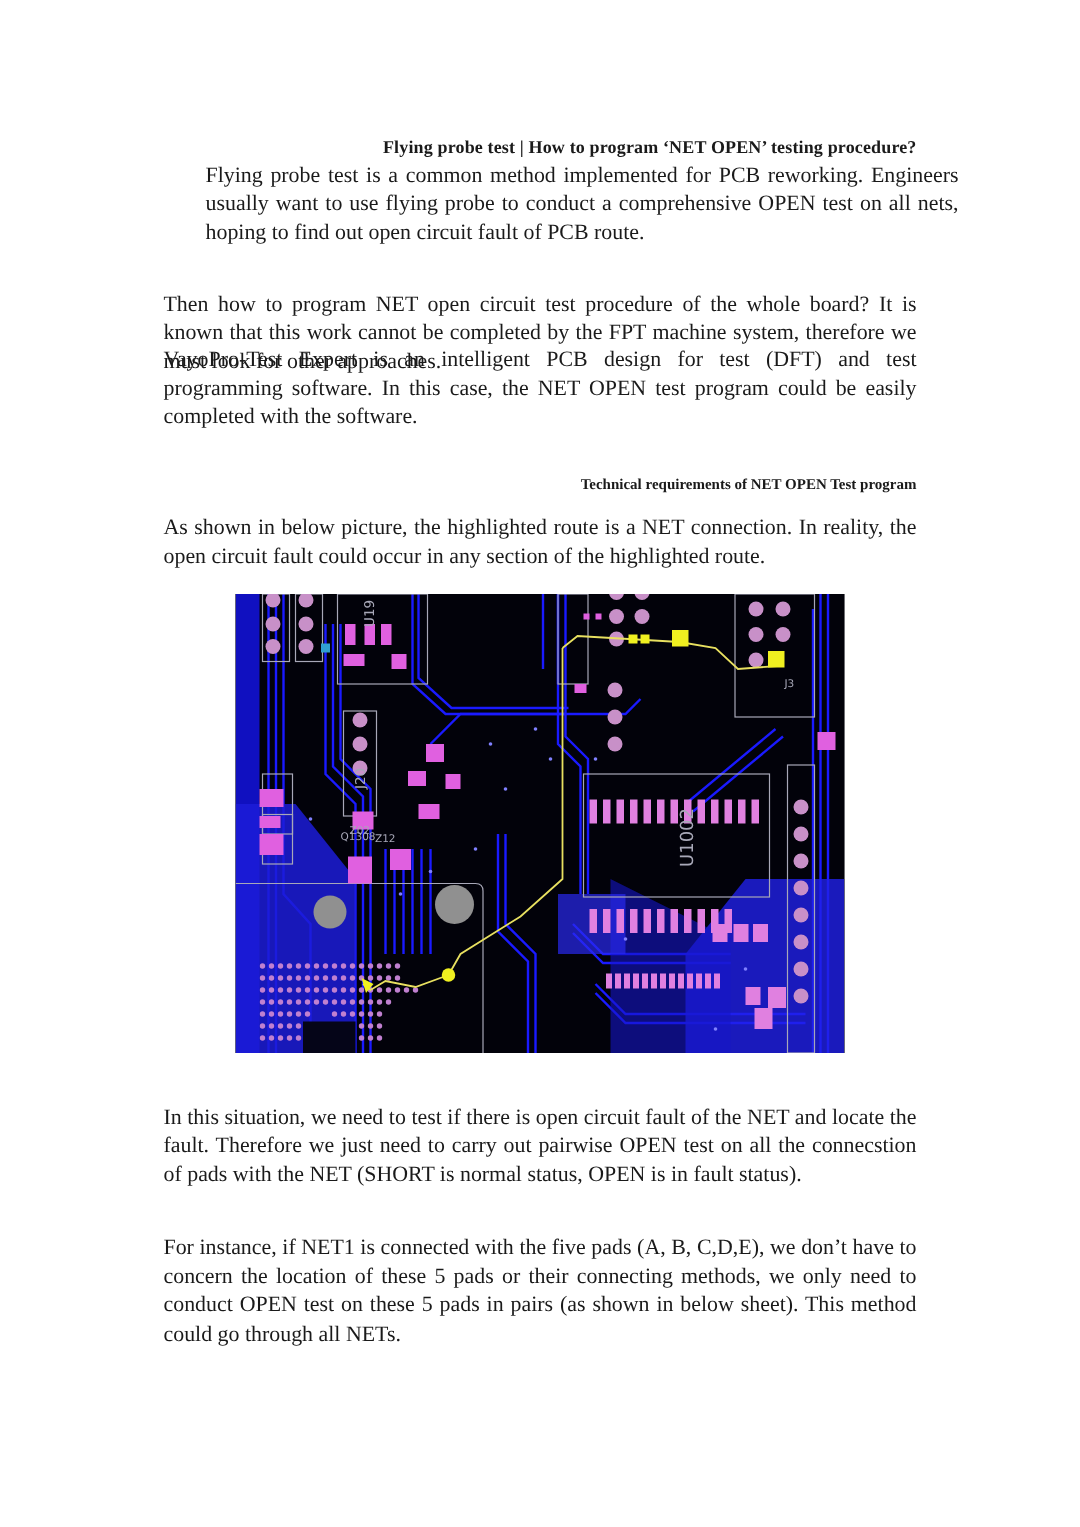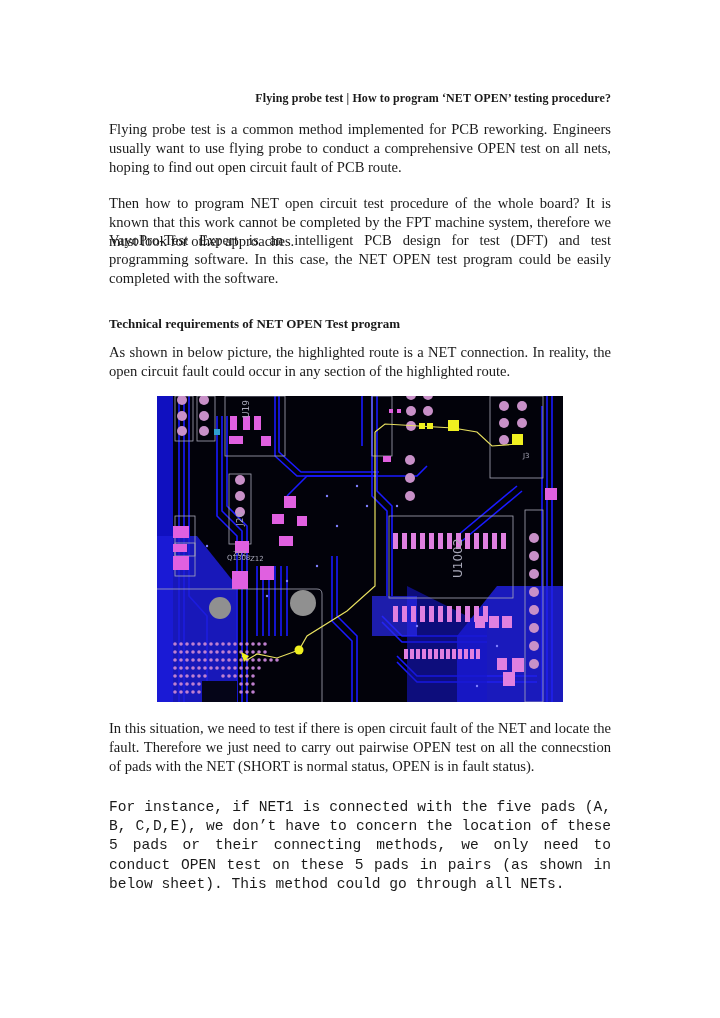--- a/index.html
+++ b/index.html
@@ -11,43 +11,43 @@
   }
   .title {
     position: absolute; top: 89px; left: 0; width: 502px;
     text-align: right; font-weight: bold; font-size: 12px; letter-spacing: 0.1px;
   }
   .para {
     position: absolute; left: 0; width: 502px; margin: 0;
     text-align: justify; text-align-last: left;
   }
   .heading {
-    position: absolute; left: 0; width: 502px; font-weight: bold; font-size: 13px;
+    position: absolute; left: 0; width: 502px; font-weight: bold; font-size: 10px; text-align: right;
   }
   .figure {
     position: absolute; left: 157px; top: 396px; width: 406px; height: 306px;
     background: #02020a; overflow: hidden;
   }
   .figure svg { display: block; }
 </style>
 </head>
 <body>
 
 <div class="page">
   <div class="title">Flying probe test | How to program ‘NET OPEN’ testing procedure?</div>
 
-  <p class="para" style="top:120px;">Flying probe test is a common method implemented for PCB reworking. Engineers usually want to use flying probe to conduct a comprehensive OPEN test on all nets, hoping to find out open circuit fault of PCB route.</p>
+  <p class="para" style="top:108px;margin-left:28px;">Flying probe test is a common method implemented for PCB reworking. Engineers usually want to use flying probe to conduct a comprehensive OPEN test on all nets, hoping to find out open circuit fault of PCB route.</p>
   <p class="para" style="top:194px;">Then how to program NET open circuit test procedure of the whole board? It is known that this work cannot be completed by the FPT machine system, therefore we must look for other approaches.</p>
   <p class="para" style="top:231px;">VayoPro-Test Expert is an intelligent PCB design for test (DFT) and test programming software. In this case, the NET OPEN test program could be easily completed with the software.</p>
 
   <div class="heading" style="top:314px;">Technical requirements of NET OPEN Test program</div>
 
   <p class="para" style="top:343px;">As shown in below picture, the highlighted route is a NET connection. In reality, the open circuit fault could occur in any section of the highlighted route.</p>
-  <p class="para" style="top:719px;">In this situation, we need to test if there is open circuit fault of the NET and locate the fault. Therefore we just need to carry out pairwise OPEN test on all the connecstion of pads with the NET (SHORT is normal status, OPEN is in fault status).</p>
-  <p class="para" style="top:798px;font-family:Liberation Mono, monospace;">For instance, if NET1 is connected with the five pads (A, B, C,D,E), we don’t have to concern the location of these 5 pads or their connecting methods, we only need to conduct OPEN test on these 5 pads in pairs (as shown in below sheet). This method could go through all NETs.</p>
+  <p class="para" style="top:736px;">In this situation, we need to test if there is open circuit fault of the NET and locate the fault. Therefore we just need to carry out pairwise OPEN test on all the connecstion of pads with the NET (SHORT is normal status, OPEN is in fault status).</p>
+  <p class="para" style="top:823px;">For instance, if NET1 is connected with the five pads (A, B, C,D,E), we don’t have to concern the location of these 5 pads or their connecting methods, we only need to conduct OPEN test on these 5 pads in pairs (as shown in below sheet). This method could go through all NETs.</p>
 </div>
 
 <div class="figure">
   <svg width="406" height="306" viewBox="0 0 406 306" xmlns="http://www.w3.org/2000/svg">
     <rect x="0" y="0" width="406" height="306" fill="#02020a"></rect>
 
     <rect x="0" y="0" width="16" height="306" fill="#1010c0"></rect>
     <g stroke="#1a1aff" stroke-width="1.6" fill="none">
       <path d="M22 0 V306"></path>
         <path d="M27 0 V306"></path>

